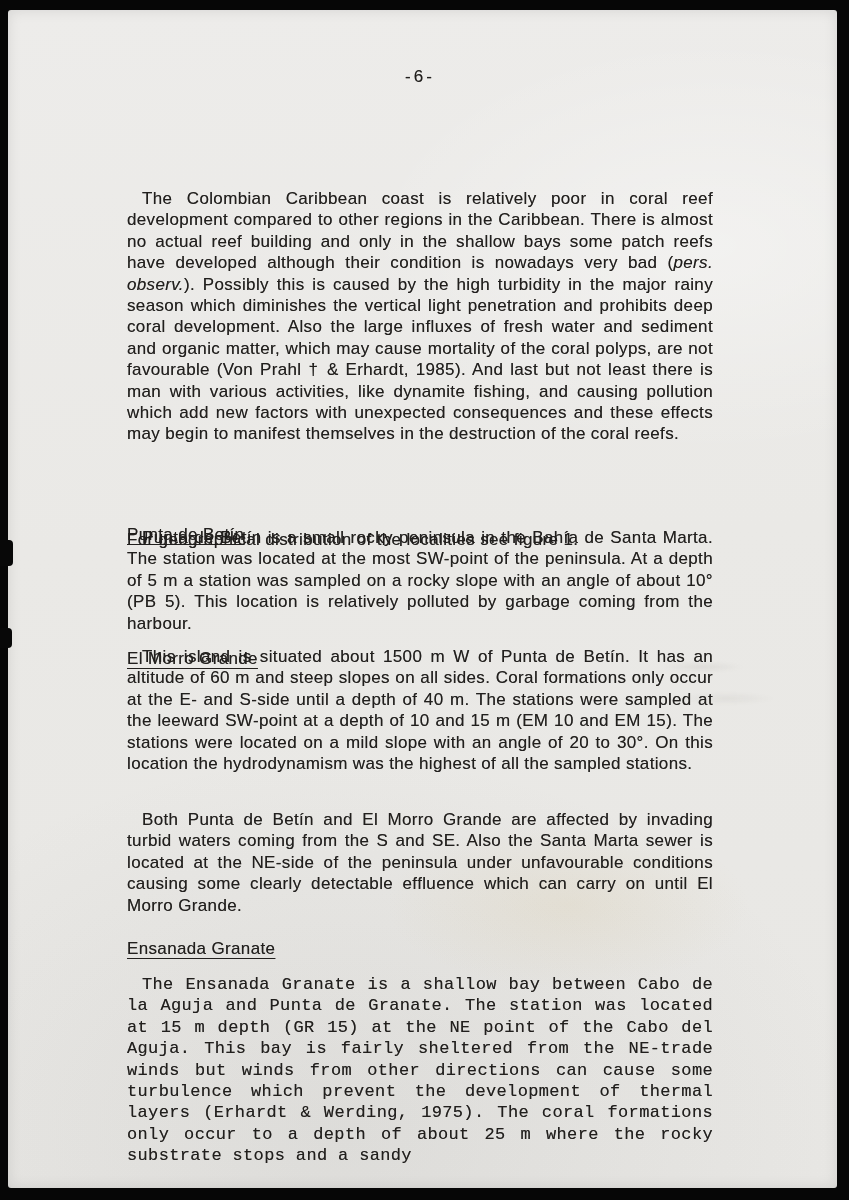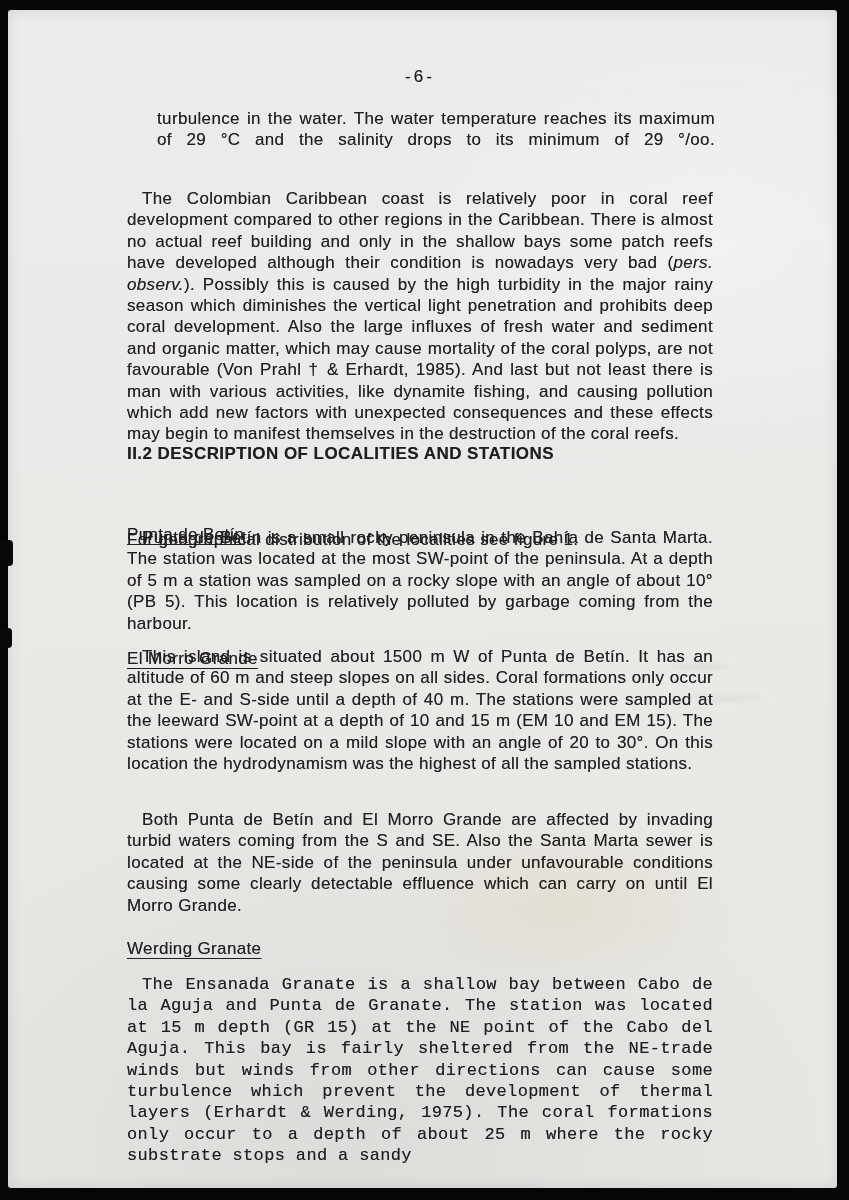--- a/index.html
+++ b/index.html
@@ -81,39 +81,37 @@
 <body>
 
 <div class="scan-frame">
   <div class="paper">
     <div class="bleed"></div>
 
     <div class="text-layer">
 
       <div class="block page-number">-6-</div>
 
-      <p class="block para intro">turbulence in the water. The water temperature reaches its maximum of 29 °C and the salinity drops to its minimum of 29 °/oo.</p>
 
       <p class="block para indent overview"><span>The Colombian Caribbean coast is relatively poor in coral reef development compared to other regions in the Caribbean. There is almost no actual reef building and only in the shallow bays some patch reefs have developed although their condition is nowadays very bad (</span><span class="it">pers. observ.</span><span>). Possibly this is caused by the high turbidity in the major rainy season which diminishes the vertical light penetration and prohibits deep coral development. Also the large influxes of fresh water and sediment and organic matter, which may cause mortality of the coral polyps, are not favourable (Von Prahl † &amp; Erhardt, 1985). And last but not least there is man with various activities, like dynamite fishing, and causing pollution which add new factors with unexpected consequences and these effects may begin to manifest themselves in the destruction of the coral reefs.</span></p>
 
-      <h2 class="block sec-heading">II.2 DESCRIPTION OF LOCALITIES AND STATIONS</h2>
 
       <p class="block para fig-note">For geographical distribution of the localities see figure 1.</p>
 
       <h3 class="block sub-heading sub-heading-1">Punta de Betín</h3>
 
       <p class="block para indent sub-para-1">Punta de Betín is a small rocky peninsula in the Bahía de Santa Marta. The station was located at the most SW-point of the peninsula. At a depth of 5 m a station was sampled on a rocky slope with an angle of about 10° (PB 5). This location is relatively polluted by garbage coming from the harbour.</p>
 
       <h3 class="block sub-heading sub-heading-2">El Morro Grande</h3>
 
       <p class="block para indent sub-para-2a">This island is situated about 1500 m W of Punta de Betín. It has an altitude of 60 m and steep slopes on all sides. Coral formations only occur at the E- and S-side until a depth of 40 m. The stations were sampled at the leeward SW-point at a depth of 10 and 15 m (EM 10 and EM 15). The stations were located on a mild slope with an angle of 20 to 30°. On this location the hydrodynamism was the highest of all the sampled stations.</p>
 
       <p class="block para indent sub-para-2b">Both Punta de Betín and El Morro Grande are affected by invading turbid waters coming from the S and SE. Also the Santa Marta sewer is located at the NE-side of the peninsula under unfavourable conditions causing some clearly detectable effluence which can carry on until El Morro Grande.</p>
 
-      <h3 class="block sub-heading sub-heading-3">Werding Granate</h3>
+      <h3 class="block sub-heading sub-heading-3">Ensanada Granate</h3>
 
       <p class="block para indent sub-para-3">The Ensanada Granate is a shallow bay between Cabo de la Aguja and Punta de Granate. The station was located at 15 m depth (GR 15) at the NE point of the Cabo del Aguja. This bay is fairly sheltered from the NE-trade winds but winds from other directions can cause some turbulence which prevent the development of thermal layers (Erhardt &amp; Werding, 1975). The coral formations only occur to a depth of about 25 m where the rocky substrate stops and a sandy</p>
 
     </div>
   </div>
 
   <div class="nick nick-1"></div>
   <div class="nick nick-2"></div>
 </div>
 

